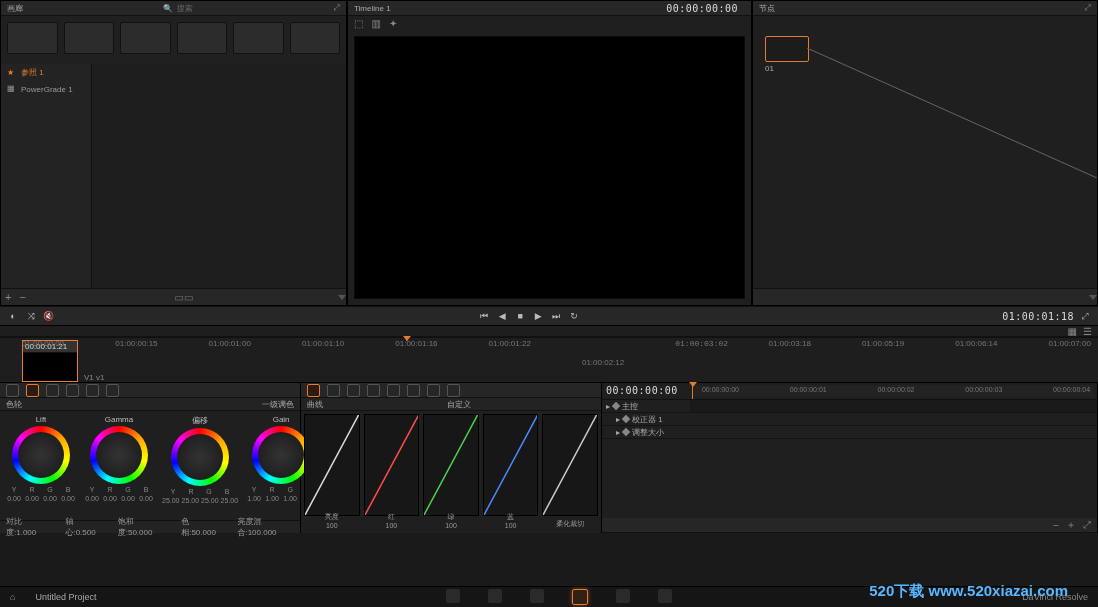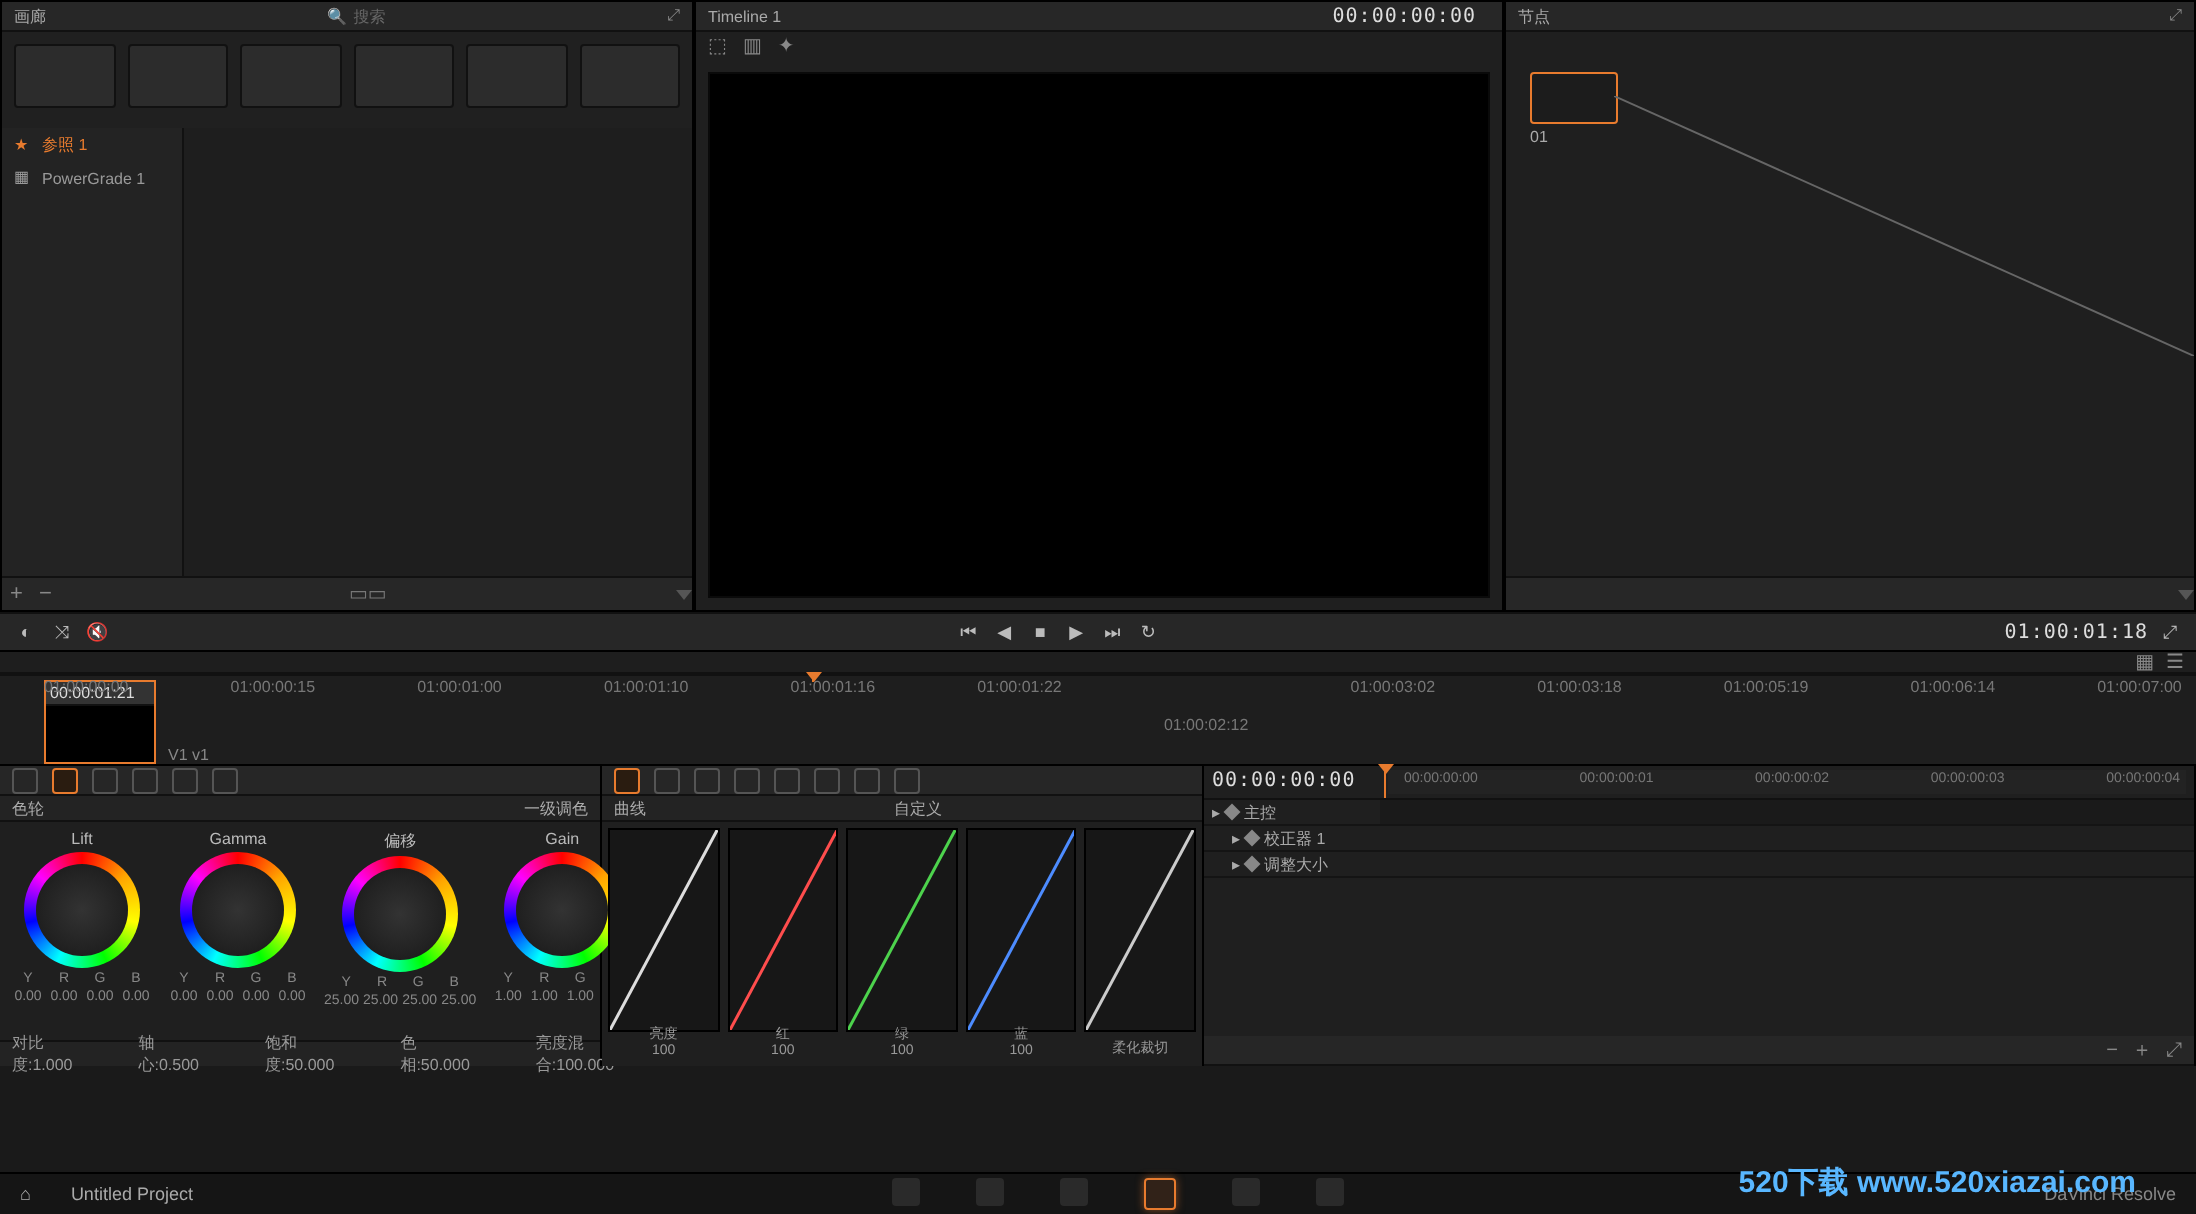--- a/index.html
+++ b/index.html
@@ -63,21 +63,21 @@
 
   
   .wheels{display:flex;gap:8px;padding:4px 6px;flex:1}
   .wheel-wrap{display:flex;flex-direction:column;align-items:center;flex:1;gap:2px}
   .wheel{width:58px;height:58px;border-radius:50%;position:relative;background:
     conic-gradient(red,orange,yellow,lime,cyan,blue,magenta,red)}
   .wheel:after{content:"";position:absolute;inset:6px;border-radius:50%;background:radial-gradient(circle,#333 0%,#222 60%,#151515 100%)}
   .wheel-lbl{font-size:8px;color:#bbb}
   .wheel-nums{font-size:7px;color:#888;display:flex;gap:2px}
   .wheel-nums span{min-width:16px;text-align:center}
-  .status{height:12px;background:#232323;border-top:1px solid #111;display:flex;gap:33px;padding:0 6px;align-items:center;color:#999;font-size:8px}
+  .status{height:12px;background:#232323;border-top:1px solid #111;display:flex;gap:18px;padding:0 6px;align-items:center;color:#999;font-size:8px}
 
   
   .curves-body{display:flex;gap:4px;padding:3px;flex:1}
   .curve{flex:1;background:#171717;border:1px solid #000;position:relative}
   .curve svg{position:absolute;inset:0;width:100%;height:100%}
   .curve-cap{position:absolute;bottom:-14px;left:0;right:0;text-align:center;font-size:7px;color:#999}
   .curves-foot{height:14px}
 
   
   .kf-panel{flex:1}
@@ -205,21 +205,21 @@
     <span>☰</span>
   </div>
   <div class="ruler" id="mini-ruler">
       <span class="tick" style="left: 2%;">01:00:00:00</span>
       <span class="tick" style="left: 10.5%;">01:00:00:15</span>
       <span class="tick" style="left: 19%;">01:00:01:00</span>
       <span class="tick" style="left: 27.5%;">01:00:01:10</span>
       <span class="tick" style="left: 36%;">01:00:01:16</span>
       <span class="tick" style="left: 44.5%;">01:00:01:22</span>
       <span class="tick" style="left: 53%; margin-top: 19px;">01:00:02:12</span>
-      <span class="tick" style="left: 61.5%;">01:00:03:02</span>
+      <span class="tick" style="left: 61.5%; font-family: Liberation Mono, monospace;">01:00:03:02</span>
       <span class="tick" style="left: 70%;">01:00:03:18</span>
       <span class="tick" style="left: 78.5%;">01:00:05:19</span>
       <span class="tick" style="left: 87%;">01:00:06:14</span>
       <span class="tick" style="left: 95.5%;">01:00:07:00</span>
       <div style="position: absolute; top: 0px; bottom: -4px; left: 37%; width: 0px; border-left: 1px solid rgb(232, 123, 46);">
         <div style="position: absolute; top: -1px; left: -4px; width: 0px; height: 0px; border-left: 4px solid transparent; border-right: 4px solid transparent; border-top: 5px solid rgb(232, 123, 46);"></div>
       </div>
     </div>
   <div class="playline"></div>
   <div class="clip-row">

